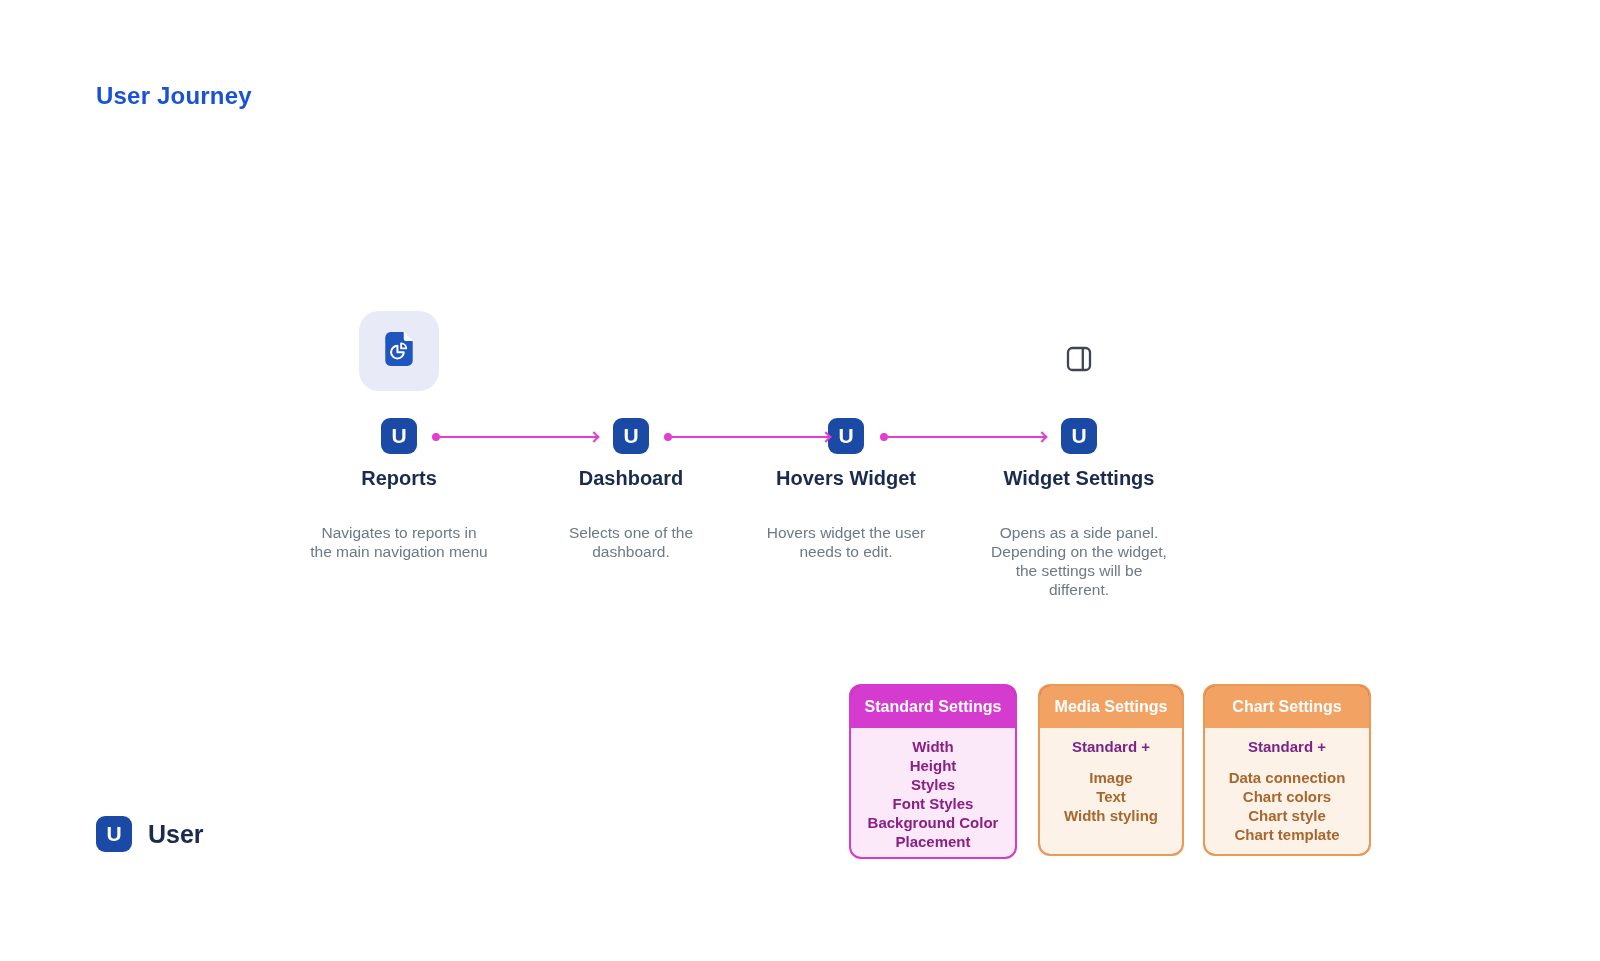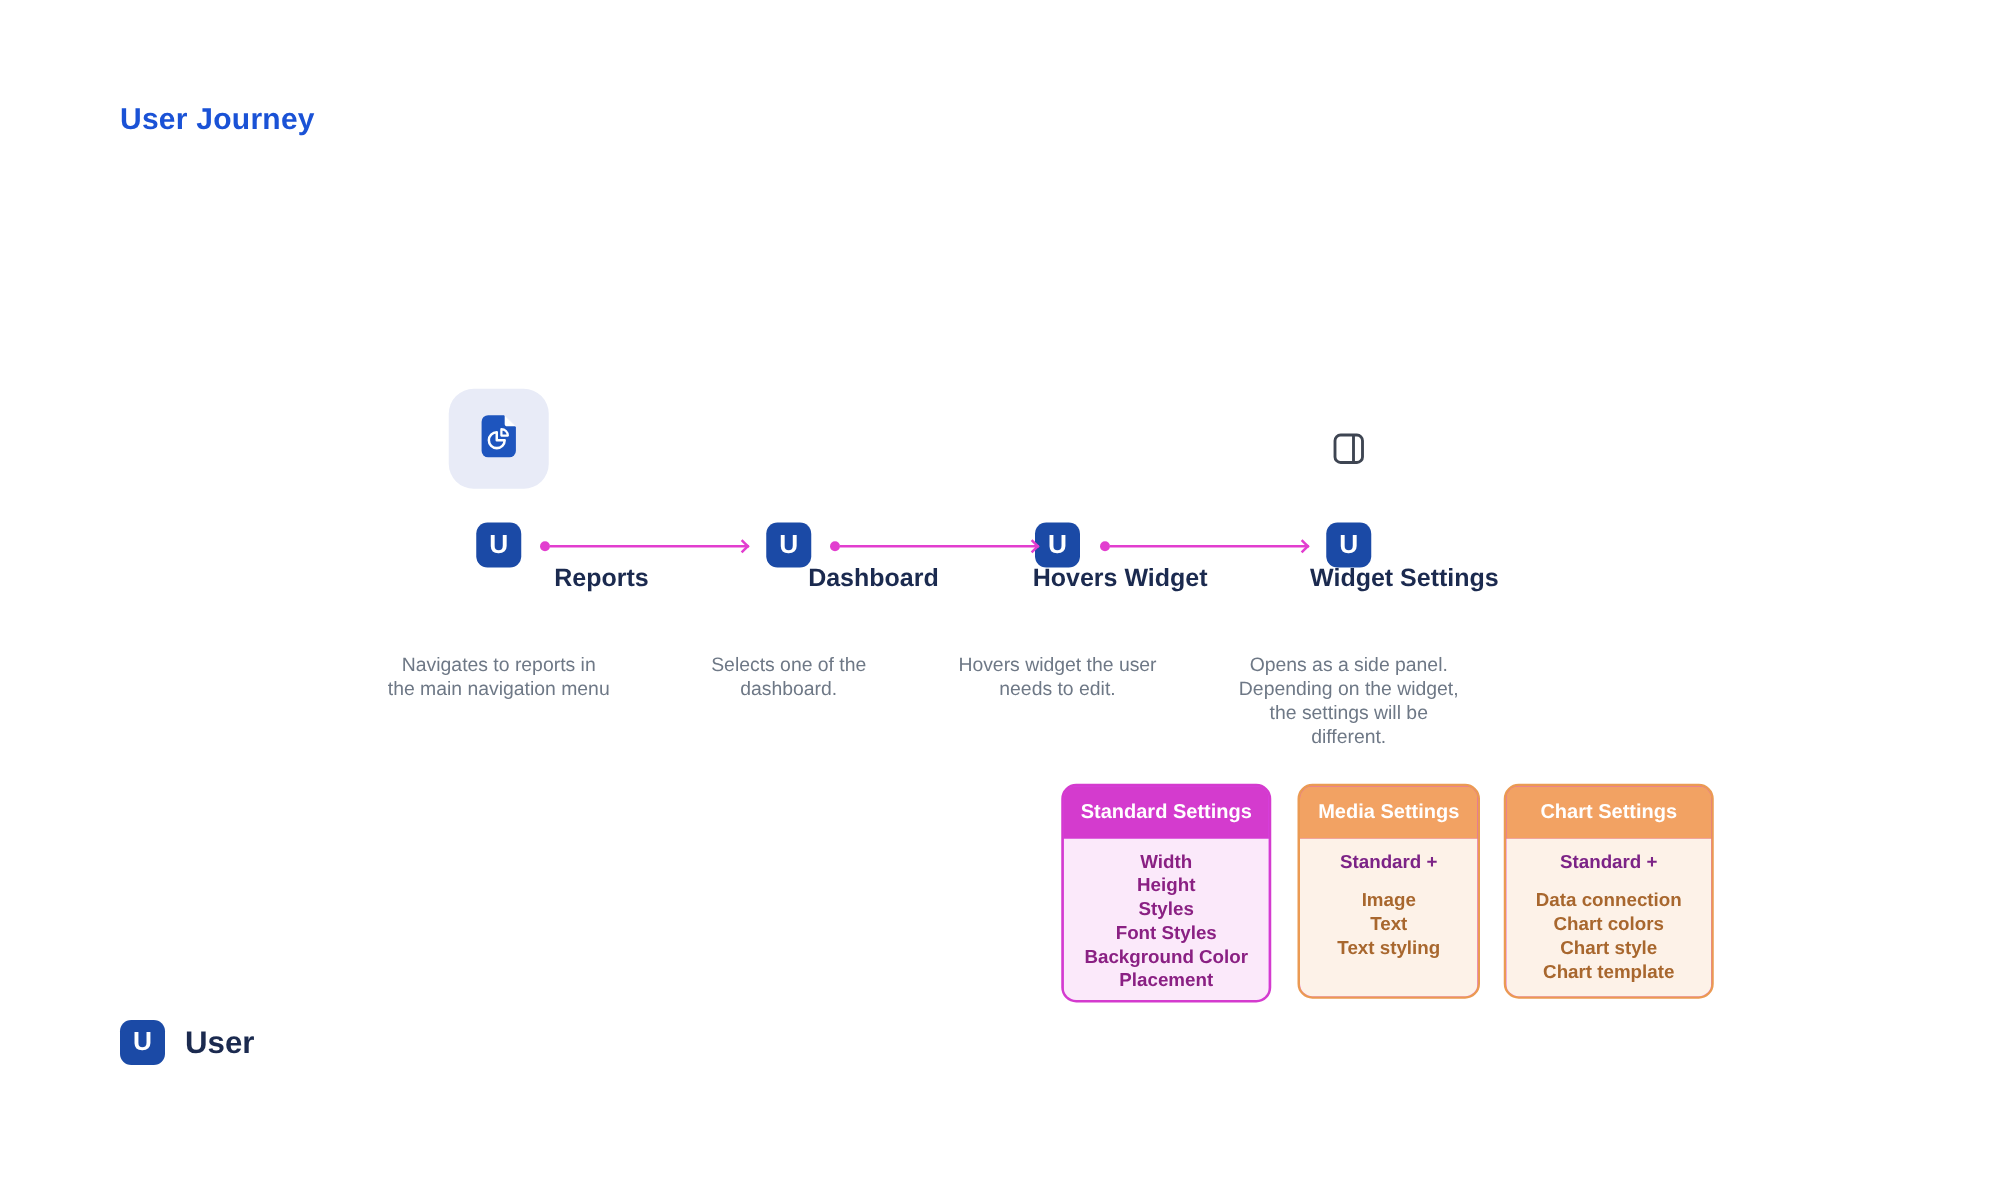--- a/index.html
+++ b/index.html
@@ -37,28 +37,28 @@
           display:flex;align-items:center;justify-content:center;font-size:21px;font-weight:700;}
   .ubadge.c1{left:381px;} .ubadge.c2{left:613px;} .ubadge.c3{left:828px;} .ubadge.c4{left:1061px;}
 
   .arrow{position:absolute;top:430px;height:14px;display:flex;align-items:center;}
   .arrow .dot{width:8px;height:8px;border-radius:50%;background:var(--arrow);flex:none;}
   .arrow .line{flex:1;height:2px;background:var(--arrow);}
   .arrow .head{width:8px;height:8px;border-top:2px solid var(--arrow);border-right:2px solid var(--arrow);
                transform:rotate(45deg);margin-left:-9px;flex:none;}
   .arrow.a1{left:432px;width:166px;} .arrow.a2{left:664px;width:166px;} .arrow.a3{left:880px;width:166px;}
 
-  .step-label{position:absolute;top:452px;width:240px;text-align:right;font-size:20px;font-weight:700;color:var(--navy);}
+  .step-label{position:absolute;top:467px;width:240px;text-align:center;font-size:20px;font-weight:700;color:var(--navy);}
   .step-label.c1{left:279px;} .step-label.c2{left:511px;} .step-label.c3{left:726px;} .step-label.c4{left:959px;}
 
   .step-desc{position:absolute;top:523px;width:180px;text-align:center;font-size:15.5px;line-height:19px;color:var(--gray);}
   .step-desc.c1{left:309px;} .step-desc.c2{left:541px;} .step-desc.c3{left:756px;} .step-desc.c4{left:989px;}
 
   
-  .card{position:absolute;top:627px;border-radius:12px;overflow:hidden;border:2px solid;background:#d946ef;}
+  .card{position:absolute;top:684px;border-radius:12px;overflow:hidden;border:2px solid;background:#b91c1c;}
   .card .card-header{height:42px;display:flex;align-items:center;justify-content:center;color:#fff;font-size:16px;font-weight:700;}
   .card .card-body{padding:9px 4px 12px;text-align:center;font-weight:700;font-size:15px;line-height:19px;}
   .card.magenta{left:849px;width:168px;height:175px;border-color:var(--magenta);}
   .card.magenta .card-header{background:var(--magenta);}
   .card.magenta .card-body{background:var(--pink-body);color:var(--purple-text);height:100%;}
   .card.orange{width:146px;height:172px;border-color:var(--orange-border);}
   .card.orange .card-header{background:var(--orange);}
   .card.orange .card-body{background:var(--cream-body);color:var(--brown-text);height:100%;}
   .card.o1{left:1038px;} .card.o2{left:1203px;width:168px;}
   .card .lead{color:var(--lead-purple);margin-bottom:12px;}
@@ -136,21 +136,21 @@
       <div>Placement</div>
     </div>
   </div>
 
   <div class="card orange o1">
     <div class="card-header">Media Settings</div>
     <div class="card-body">
       <div class="lead">Standard +</div>
       <div>Image</div>
       <div>Text</div>
-      <div>Text styling</div>
+      <div>Width styling</div>
     </div>
   </div>
 
   <div class="card orange o2">
     <div class="card-header">Chart Settings</div>
     <div class="card-body">
       <div class="lead">Standard +</div>
       <div>Data connection</div>
       <div>Chart colors</div>
       <div>Chart style</div>

